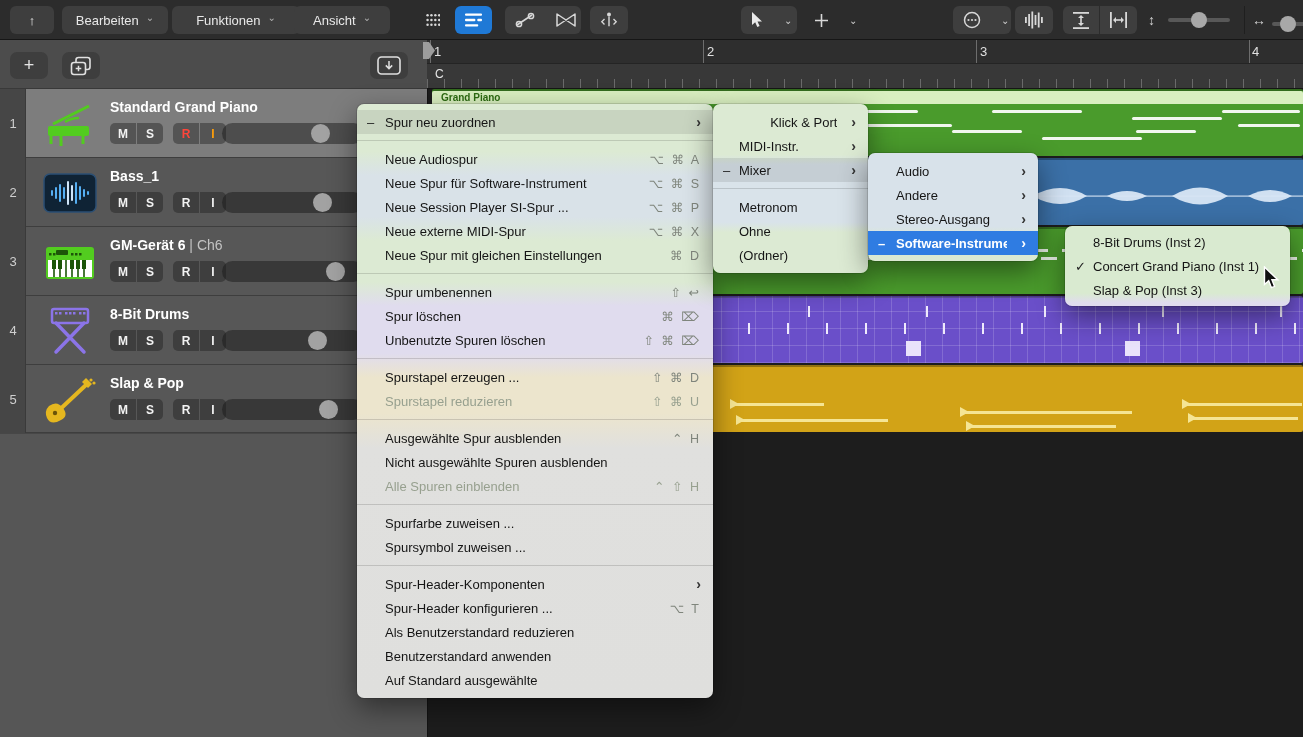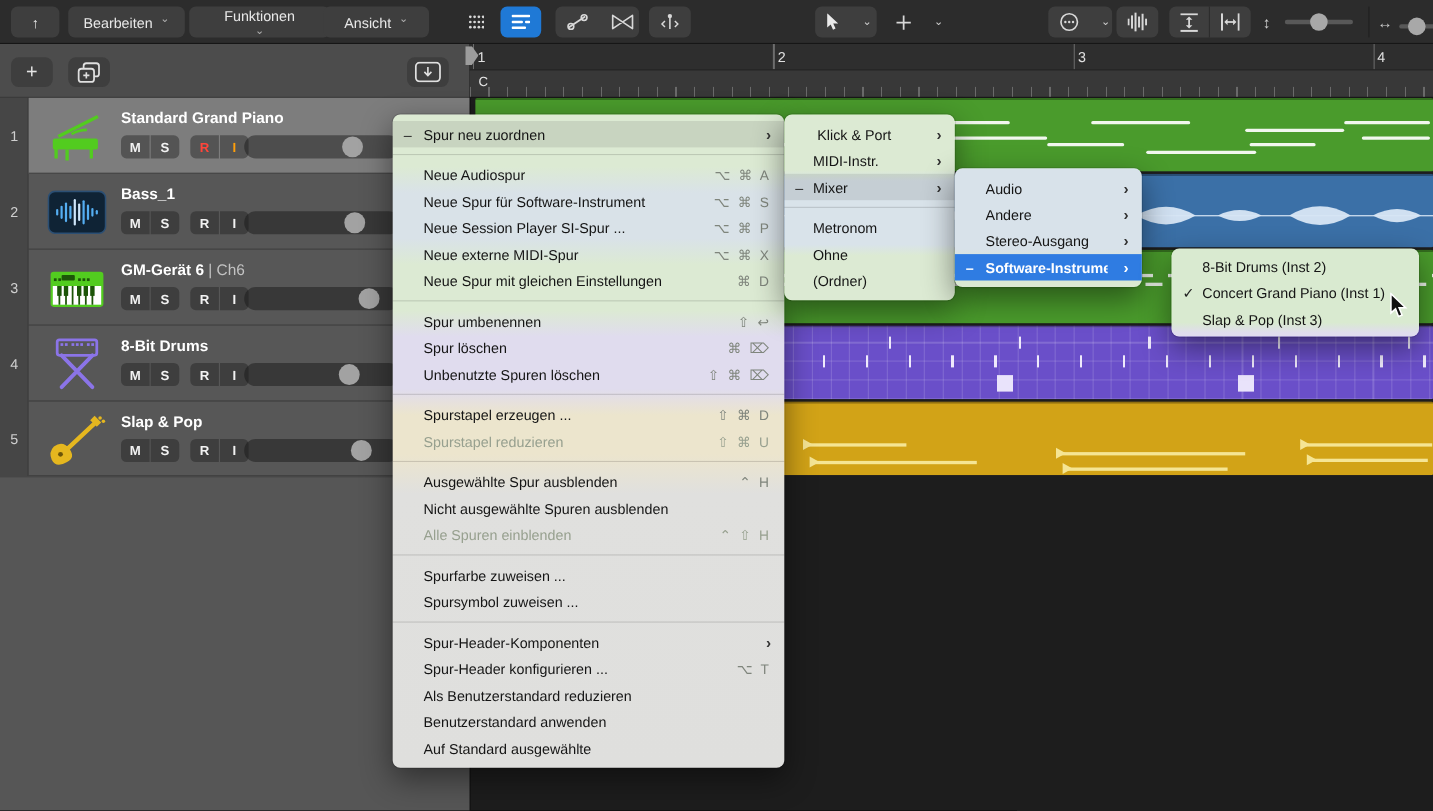--- a/index.html
+++ b/index.html
@@ -86,21 +86,21 @@
 <div class="stage">
 
   <div class="abs toolbar">
     <div class="tb-btn" style="left:10px;width:44px;">
       <span>↑</span>
     </div>
     <div class="tb-btn" style="left:62px;width:106px;">
       <span>Bearbeiten</span>
       <span class="chev">⌄</span>
     </div>
-    <div class="tb-btn" style="left:172px;width:128px;flex-direction:column;">
+    <div class="tb-btn" style="left:172px;width:128px;">
       <span>Funktionen</span>
       <span class="chev">⌄</span>
     </div>
     <div class="tb-btn" style="left:294px;width:96px;">
       <span>Ansicht</span>
       <span class="chev">⌄</span>
     </div>
 
     <div class="tb-btn tb-plain" style="left:416px;width:34px;">
       <svg width="18" height="16" viewBox="0 0 18 16">
@@ -410,20 +410,21 @@
   </div>
   <div class="abs ruler2">
     <div class="ticks"></div>
     <div class="mark">C</div>
   </div>
   <svg class="abs" style="left:423px;top:42px;" width="12" height="17">
     <path d="M0 0 L6 0 L12 8.5 L6 17 L0 17 Z" fill="#9c9c9c"></path>
   </svg>
 
   <div class="abs regionrow" style="top:89px;background:#4a9b2c;border-top:2px solid rgba(0,0,0,0.3);">
+    <div class="reg-hdr">Grand Piano</div>
     <div style="position:absolute;top:13px;left:0;right:0;bottom:0;">
       <span class="nline" style="left:8px;top:6px;width:80px;"></span>
         <span class="nline" style="left:8px;top:13px;width:56px;"></span>
       <span class="nline" style="left:2px;top:26px;width:66px;"></span>
         <span class="nline" style="left:96px;top:33px;width:110px;"></span>
       <span class="nline" style="left:210px;top:6px;width:60px;"></span>
         <span class="nline" style="left:214px;top:26px;width:70px;"></span>
       <span class="nline" style="left:300px;top:13px;width:84px;"></span>
         <span class="nline" style="left:306px;top:33px;width:60px;"></span>
       <span class="nline" style="left:420px;top:6px;width:66px;"></span>
@@ -565,21 +566,21 @@
       </div>
     <div class="mi">
         <span class="lab">Benutzerstandard anwenden</span>
       </div>
     <div class="mi">
         <span class="lab">Auf Standard ausgewählte</span>
       </div>
   </div>
 
   <div class="menu" style="left:713px;top:104px;width:155px;background:linear-gradient(180deg,#dcead3 0%,#dcead3 30%,#d9e3ea 36%,#d9e3ea 70%,#dcead3 76%,#dcead3 100%);">
-    <div class="mi" style="padding-left:30px;">
+    <div class="mi" style="padding-left:30px;text-align:right;">
         <span class="lab">Klick &amp; Port</span>
         <span class="arr">›</span>
       </div>
     <div class="mi" style="padding-left:26px;">
         <span class="lab">MIDI-Instr.</span>
         <span class="arr">›</span>
       </div>
     <div class="mi hl" style="padding-left:26px;">
         <span class="pre">–</span>
         <span class="lab">Mixer</span>

